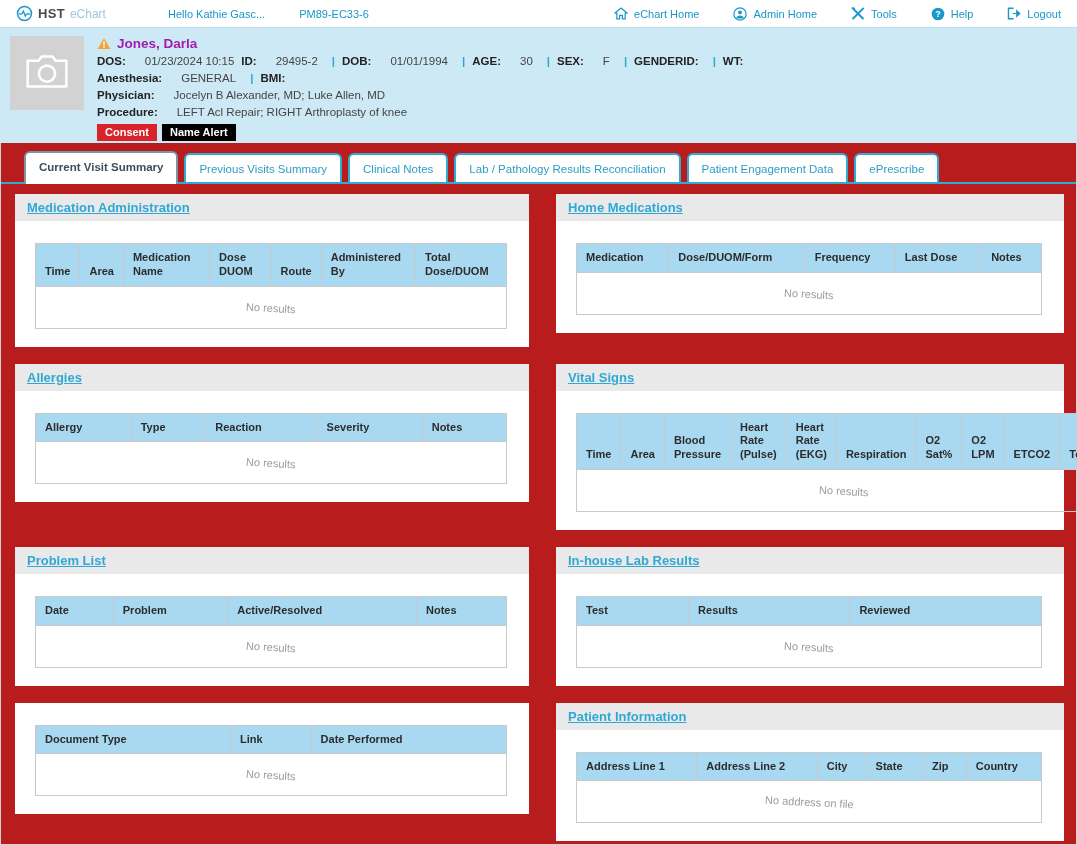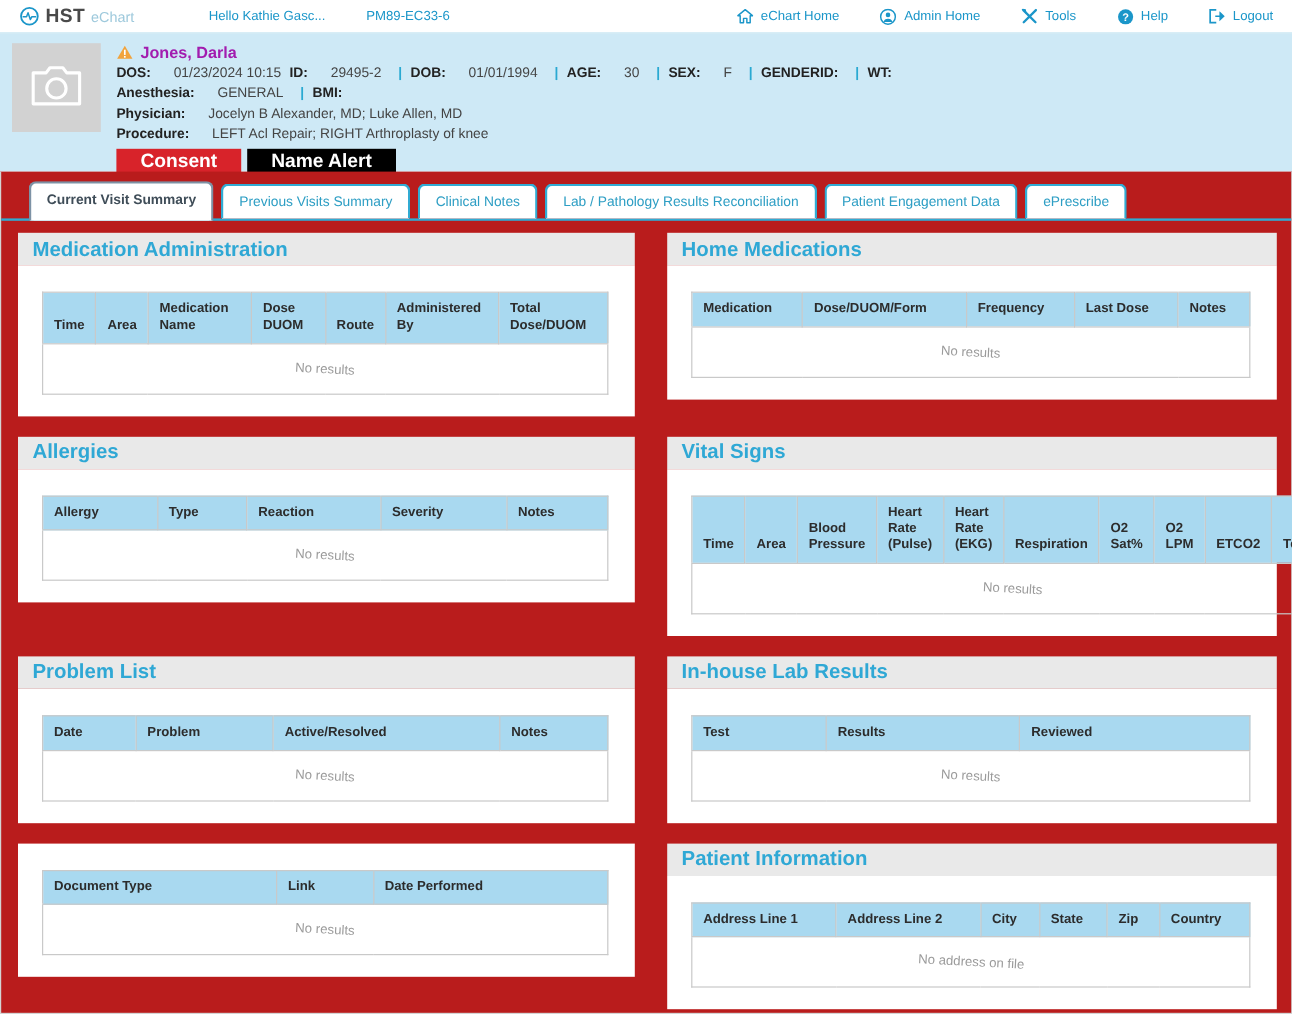--- a/index.html
+++ b/index.html
@@ -10,21 +10,21 @@
   }
   .app { width:1077px; height:845px; display:flex; flex-direction:column; }
 
   
   .topbar {
     height:28px; background:#fff; border-bottom:1px solid #bfe2f0;
     display:flex; align-items:center; padding:0 16px; flex:0 0 auto;
   }
   .brand { display:flex; align-items:center; gap:5px; }
   .logo { width:17px; height:17px; display:inline-flex; color:#1b96c9; }
-  .brand-hst { font-weight:bold; color:#4a4a4a; font-size:16px; letter-spacing:.3px; }
+  .brand-hst { font-weight:bold; color:#4a4a4a; font-size:13px; letter-spacing:.3px; }
   .brand-echart { color:#9ec9dc; font-size:12px; }
   .topbar-link { color:#1b96c9; font-size:11px; text-decoration:none; cursor:pointer; }
   .greeting { margin-left:62px; }
   .code { margin-left:34px; }
   .topnav { margin-left:auto; display:flex; align-items:center; gap:34px; }
   .topnav a { display:inline-flex; align-items:center; gap:6px; color:#1b96c9; font-size:11px; text-decoration:none; cursor:pointer; }
   .topnav .nav-ic { display:inline-flex; width:14px; height:14px; color:#1b96c9; }
 
   
   .banner { background:#cee9f6; height:115px; padding:8px 10px 0 10px; flex:0 0 auto; }
@@ -38,21 +38,21 @@
   .name-row { display:flex; align-items:center; gap:6px; margin-bottom:2px; }
   .warn { display:inline-flex; width:14px; height:13px; }
   .pname { font-size:13.5px; font-weight:bold; color:#a21caf; }
   .demo-line { font-size:11.5px; color:#333; line-height:17px; white-space:nowrap; }
   .demo-line .lbl { font-weight:bold; color:#222; }
   .demo-line .val { color:#444; margin-left:3px;padding-left:16px; }
   .demo-line .sep { color:#2aa9d2; font-weight:bold; margin:0 7px; }
   .demo-line .pair { margin-right:7px; }
   .alerts { margin-top:3px; display:flex; gap:5px; }
   .alert-badge {
-    color:#fff; font-size:16px; font-weight:bold; padding:2px 20px 3px;
+    color:#fff; font-size:11px; font-weight:bold; padding:2px 8px 3px;
     display:inline-block; cursor:pointer;
   }
 
   
   .banner-toolbar { display:flex; align-items:center; margin-top:2px; padding:0 4px; }
   .icon-btn {
     background:#fdfefe; border:1px solid #1b9ccc; border-radius:5px;
     display:inline-flex; align-items:center; justify-content:center;
     color:#1b9ccc; cursor:pointer;
   }
@@ -88,21 +88,21 @@
   }
 
   
   .content {
     padding:10px 14px 0 14px;
     display:grid; grid-template-columns:514px 508px; column-gap:27px; row-gap:17px;
     align-items:start; flex:1 1 auto;
   }
   .panel { width:100%; }
   .panel-header { background:#e9e9e9; height:27px; display:flex; align-items:center; padding:0 12px; }
-  .panel-title { color:#2fa8d5; font-weight:bold; font-size:17px; }
+  .panel-title { color:#2fa8d5; font-weight:bold; font-size:13px;text-decoration:underline; }
   .panel-body { padding:22px 22px 18px 20px; background:#fff; }
   .panel table { width:100%; border-collapse:collapse; font-size:11px; border:1px solid #c9c9c9; }
   .panel thead th {
     background:#a9d9f0; color:#2c2c2c; font-weight:bold; text-align:left;
     padding:7px 9px; border-right:1px solid #c9c9c9; border-bottom:1px solid #c9c9c9;
     vertical-align:bottom; line-height:1.25;
   }
   .panel thead th:last-child { border-right:none; }
   .panel .no-results-cell { text-align:center; padding:15px 0 14px; }
   .panel .no-results-text { display:inline-block; color:#9b9b9b; font-size:11px; transform:rotate(3deg); }

